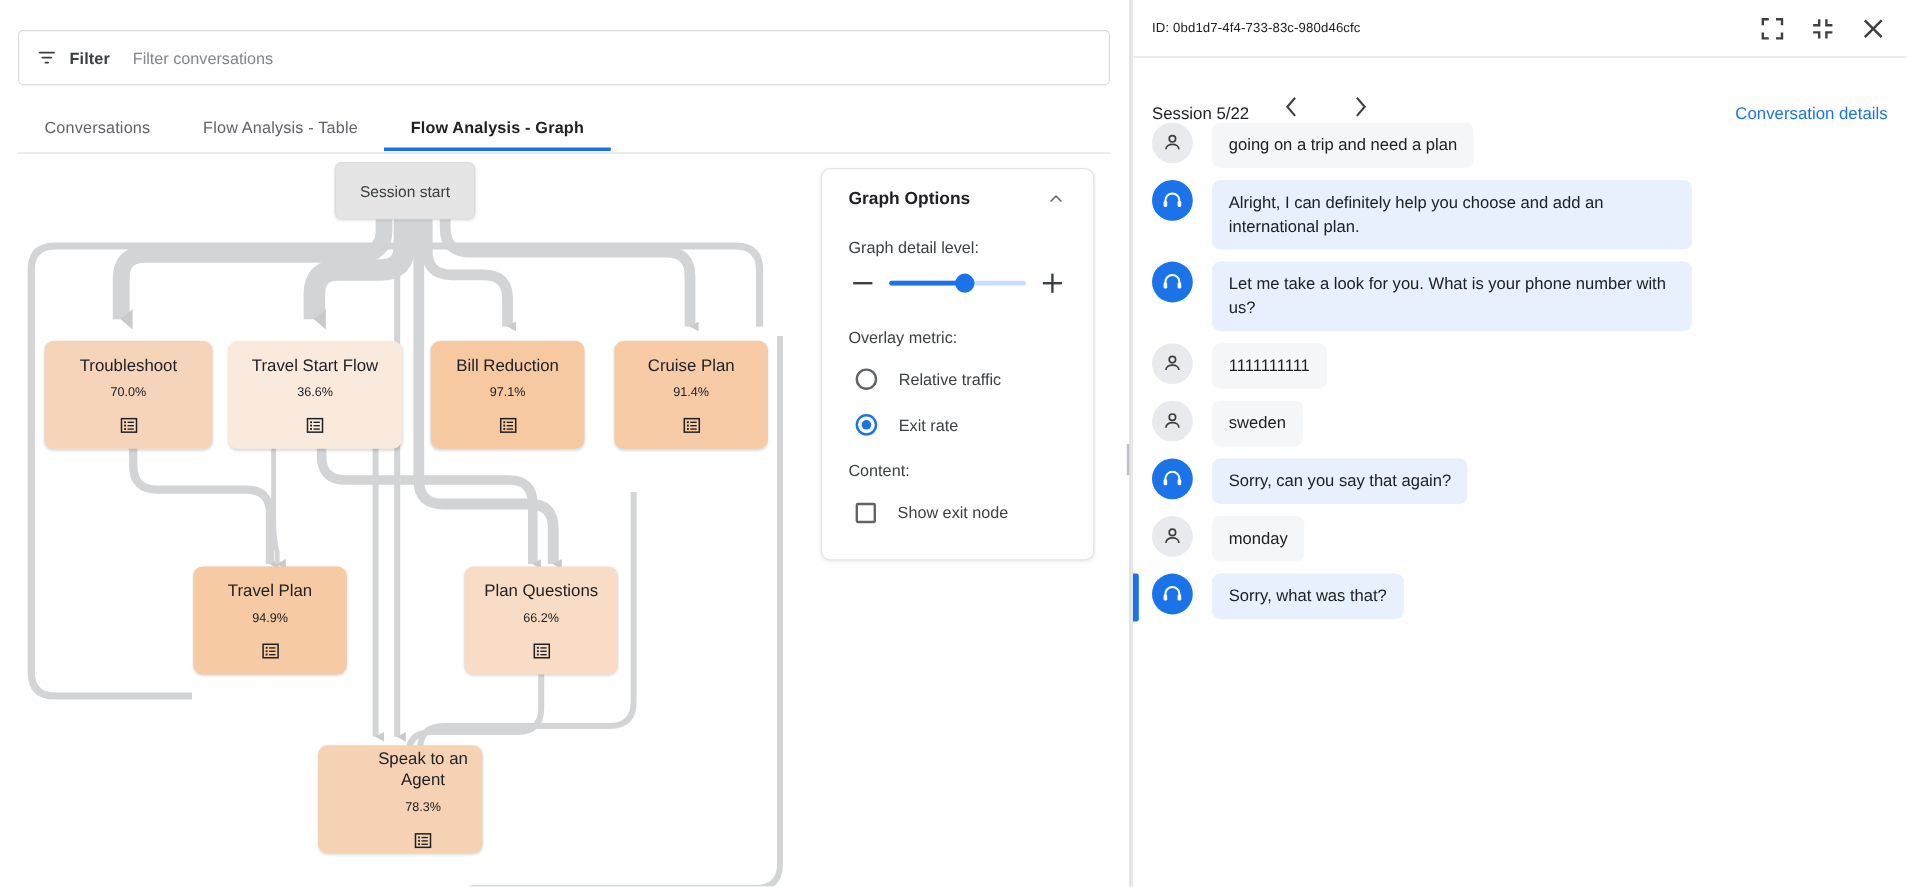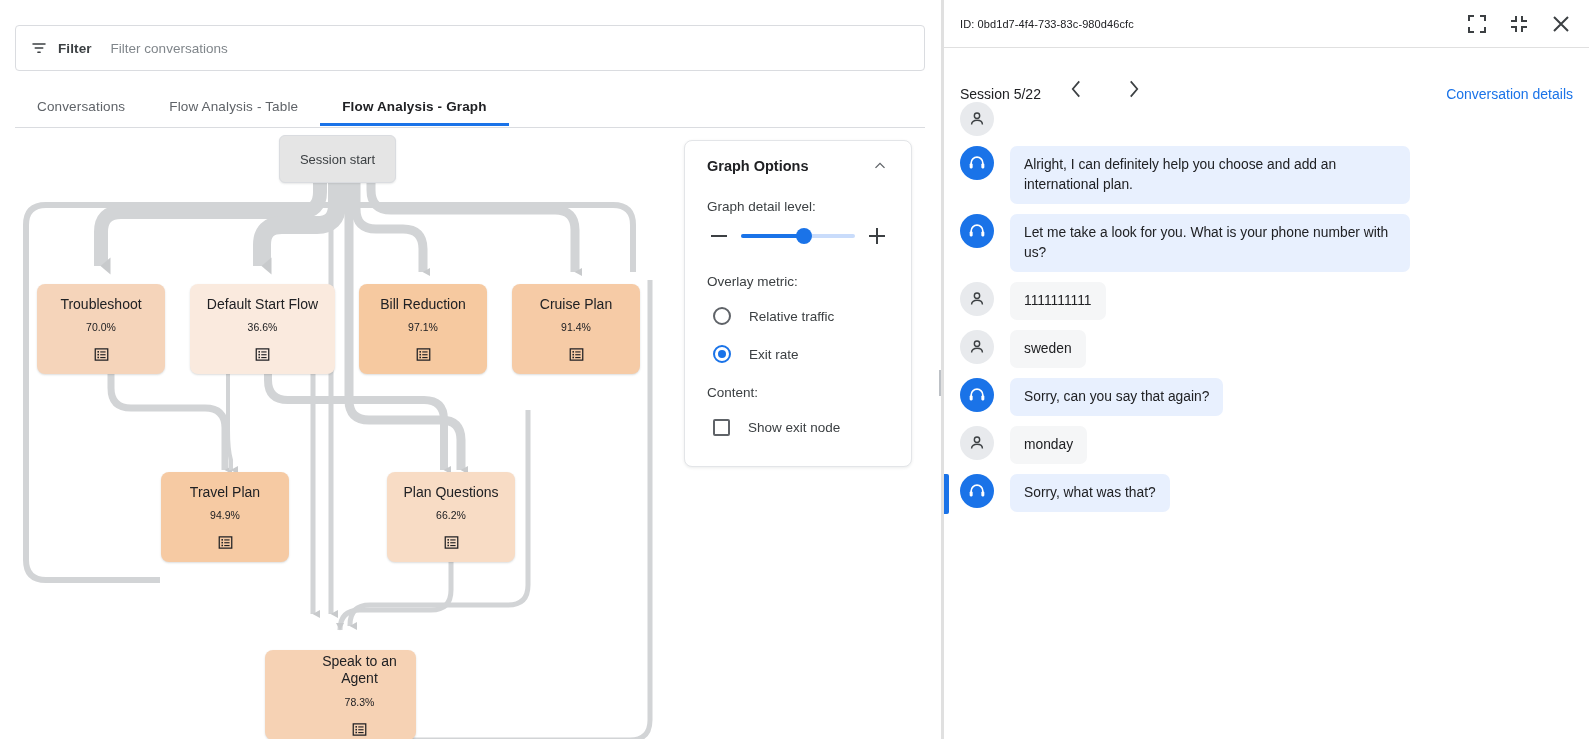--- a/index.html
+++ b/index.html
@@ -272,38 +272,38 @@
 
           <path d="M528,280 L528,455 Q528,475 508,475 L370,475 Q350,475 350,495 L350,496" stroke-width="5" marker-end="url(#ah)"></path>
           <path d="M313,222 L313,484" stroke-width="5" marker-end="url(#ah)"></path>
         </g>
       </svg>
 
       <div class="start-node" style="left:279px; top:5px; width:117px; height:48px;">
         <span>Session start</span>
       </div>
 
-      <div class="gnode" style="left:37px; top:154px; width:128px; height:90px; background:#f5d4ba;">
+      <div class="gnode" style="left:37px; top:154px; width:140px; height:90px; background:#f5d4ba;">
         <div class="n-label">Troubleshoot</div>
         <div class="n-row">
           <span class="n-metric">70.0%</span>
           <svg class="list-icon" width="15" height="15" viewBox="0 0 24 24">
             <rect x="2" y="3" width="20" height="18" fill="none" stroke="#202124" stroke-width="2"></rect>
             <rect x="5.5" y="6.5" width="2.5" height="2.5" fill="#202124"></rect>
             <rect x="5.5" y="11" width="2.5" height="2.5" fill="#202124"></rect>
             <rect x="5.5" y="15.5" width="2.5" height="2.5" fill="#202124"></rect>
             <rect x="10" y="7" width="8.5" height="1.8" fill="#202124"></rect>
             <rect x="10" y="11.5" width="8.5" height="1.8" fill="#202124"></rect>
             <rect x="10" y="16" width="8.5" height="1.8" fill="#202124"></rect>
           </svg>
         </div>
       </div>
 
       <div class="gnode" style="left:190px; top:154px; width:145px; height:90px; background:#faeade;">
-        <div class="n-label">Default Start Flow</div>
+        <div class="n-label">Travel Start Flow</div>
         <div class="n-row">
           <span class="n-metric">36.6%</span>
           <svg class="list-icon" width="15" height="15" viewBox="0 0 24 24">
             <rect x="2" y="3" width="20" height="18" fill="none" stroke="#202124" stroke-width="2"></rect>
             <rect x="5.5" y="6.5" width="2.5" height="2.5" fill="#202124"></rect>
             <rect x="5.5" y="11" width="2.5" height="2.5" fill="#202124"></rect>
             <rect x="5.5" y="15.5" width="2.5" height="2.5" fill="#202124"></rect>
             <rect x="10" y="7" width="8.5" height="1.8" fill="#202124"></rect>
             <rect x="10" y="11.5" width="8.5" height="1.8" fill="#202124"></rect>
             <rect x="10" y="16" width="8.5" height="1.8" fill="#202124"></rect>
@@ -368,21 +368,21 @@
             <rect x="5.5" y="6.5" width="2.5" height="2.5" fill="#202124"></rect>
             <rect x="5.5" y="11" width="2.5" height="2.5" fill="#202124"></rect>
             <rect x="5.5" y="15.5" width="2.5" height="2.5" fill="#202124"></rect>
             <rect x="10" y="7" width="8.5" height="1.8" fill="#202124"></rect>
             <rect x="10" y="11.5" width="8.5" height="1.8" fill="#202124"></rect>
             <rect x="10" y="16" width="8.5" height="1.8" fill="#202124"></rect>
           </svg>
         </div>
       </div>
 
-      <div class="gnode" style="left:265px; top:520px; width:151px; height:90px; background:#f6d2b4;padding-left:38px;">
+      <div class="gnode" style="left:265px; top:491px; width:137px; height:90px; background:#f6d2b4;padding-left:38px;">
         <div class="n-label">Speak to an Agent</div>
         <div class="n-row">
           <span class="n-metric">78.3%</span>
           <svg class="list-icon" width="15" height="15" viewBox="0 0 24 24">
             <rect x="2" y="3" width="20" height="18" fill="none" stroke="#202124" stroke-width="2"></rect>
             <rect x="5.5" y="6.5" width="2.5" height="2.5" fill="#202124"></rect>
             <rect x="5.5" y="11" width="2.5" height="2.5" fill="#202124"></rect>
             <rect x="5.5" y="15.5" width="2.5" height="2.5" fill="#202124"></rect>
             <rect x="10" y="7" width="8.5" height="1.8" fill="#202124"></rect>
             <rect x="10" y="11.5" width="8.5" height="1.8" fill="#202124"></rect>
@@ -469,20 +469,21 @@
 
     <div class="messages">
 
       <div class="msg">
         <span class="avatar user">
           <svg width="20" height="20" viewBox="0 0 24 24">
             <circle cx="12" cy="8" r="3.2" fill="none" stroke="#3c4043" stroke-width="1.7"></circle>
             <path d="M5.5 18.5c0-3.2 3-5 6.5-5s6.5 1.8 6.5 5" fill="none" stroke="#3c4043" stroke-width="1.7"></path>
           </svg>
         </span>
+        <div class="bubble user">going on a trip and need a plan</div>
       </div>
 
       <div class="msg">
         <span class="avatar agent">
           <svg width="20" height="20" viewBox="0 0 24 24">
             <path d="M5 14v-2a7 7 0 0 1 14 0v2" fill="none" stroke="#fff" stroke-width="2"></path>
             <rect x="3.2" y="12.5" width="3.6" height="6" rx="1.3" fill="#fff"></rect>
             <rect x="17.2" y="12.5" width="3.6" height="6" rx="1.3" fill="#fff"></rect>
           </svg>
         </span>

